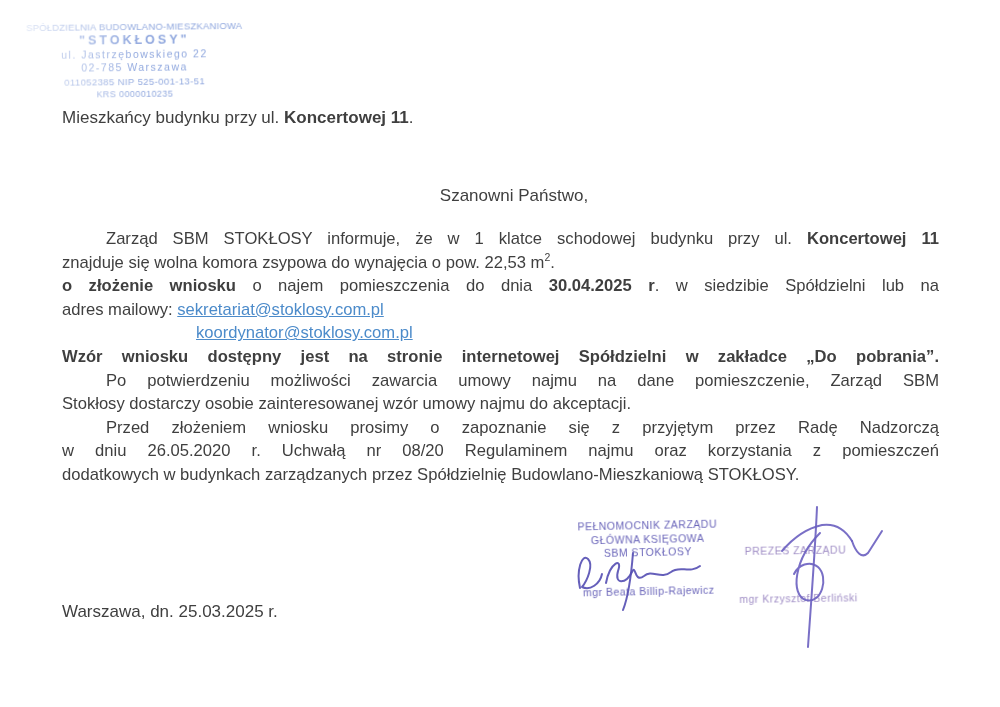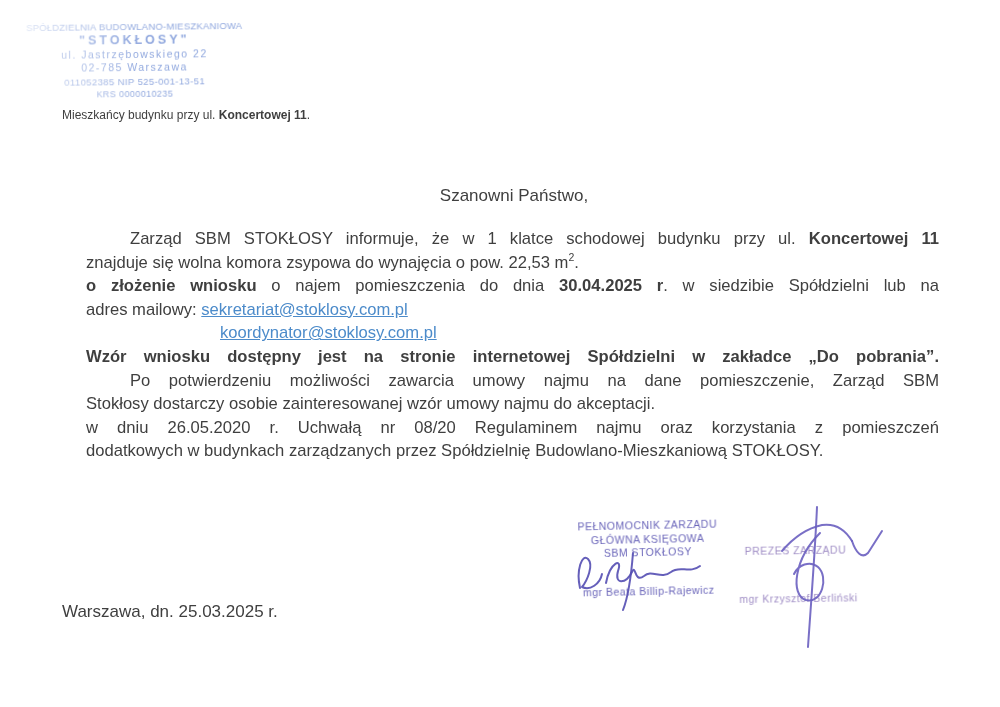--- a/index.html
+++ b/index.html
@@ -22,24 +22,24 @@
     -webkit-mask-image:linear-gradient(90deg,rgba(0,0,0,.25) 0,rgba(0,0,0,.6) 22%,rgba(0,0,0,.95) 55%);
             mask-image:linear-gradient(90deg,rgba(0,0,0,.25) 0,rgba(0,0,0,.6) 22%,rgba(0,0,0,.95) 55%);
   }
   .hstamp .s1{font-size:9.5px;letter-spacing:.2px;}
   .hstamp .s2{font-size:12.5px;font-weight:bold;letter-spacing:3px;margin-top:1px;}
   .hstamp .s3{font-size:10.5px;letter-spacing:1.5px;margin-top:1px;}
   .hstamp .s4{font-size:10.5px;letter-spacing:1.5px;}
   .hstamp .s5{font-size:9.5px;letter-spacing:.4px;margin-top:1px;}
   .hstamp .s6{font-size:9px;letter-spacing:.4px;}
   
-  .recipient{position:absolute;left:62px;top:108px;font-size:12px;}
+  .recipient{position:absolute;left:62px;top:108px;font-size:17px;}
   .salutation{position:absolute;left:0;top:186px;width:1000px;text-align:center;font-size:17px;padding-left:28px;}
   .body{position:absolute;left:62px;top:227px;width:877px;font-size:16.6px;}
-  .bl{line-height:23.6px;min-height:23.6px;text-align:left;margin-left:24px;}
+  .bl{line-height:23.6px;min-height:23.6px;text-align:left;}
   .st{text-align:justify;text-align-last:justify;}
   .ind{padding-left:44px;}
   .ind-email{padding-left:134px;}
   .run-bold{font-weight:bold;}
   .run-sup{vertical-align:super;font-size:10.5px;line-height:0;}
   .run-link{color:var(--link);text-decoration:underline;cursor:pointer;}
   .dateline{position:absolute;left:62px;top:575px;font-size:17px;margin-top:27px;}
   
   .sigL{position:absolute;left:550px;top:519px;width:196px;text-align:center;
         color:var(--stamp-left);font-size:10.5px;line-height:13.5px;letter-spacing:.5px;
@@ -75,20 +75,21 @@
 
   <div class="body">
     <div class="bl st ind"><span>Zarząd SBM STOKŁOSY informuje, że w 1 klatce schodowej budynku przy ul. </span><span class="run-bold">Koncertowej 11</span></div>
     <div class="bl"><span>znajduje się wolna komora zsypowa do wynajęcia o pow. 22,53 m</span><span class="run-sup">2</span><span>.</span></div>
     <div class="bl st"><span class="run-bold">o złożenie wniosku</span><span> o najem pomieszczenia do dnia </span><span class="run-bold">30.04.2025 r</span><span>. w siedzibie Spółdzielni lub na</span></div>
     <div class="bl"><span>adres mailowy: </span><span class="run-link">sekretariat@stoklosy.com.pl</span></div>
     <div class="bl ind-email"><span class="run-link">koordynator@stoklosy.com.pl</span></div>
     <div class="bl st"><span class="run-bold">Wzór wniosku dostępny jest na stronie internetowej Spółdzielni w zakładce „Do pobrania”.</span></div>
     <div class="bl st ind"><span>Po potwierdzeniu możliwości zawarcia umowy najmu na dane pomieszczenie, Zarząd SBM</span></div>
     <div class="bl"><span>Stokłosy dostarczy osobie zainteresowanej wzór umowy najmu do akceptacji.</span></div>
+    <div class="bl st ind"><span>Przed złożeniem wniosku prosimy o zapoznanie się z przyjętym przez Radę Nadzorczą</span></div>
     <div class="bl st"><span>w dniu 26.05.2020 r. Uchwałą nr 08/20 Regulaminem najmu oraz korzystania z pomieszczeń</span></div>
     <div class="bl"><span>dodatkowych w budynkach zarządzanych przez Spółdzielnię Budowlano-Mieszkaniową STOKŁOSY.</span></div>
   </div>
 
   <div class="sigL">
     <div>PEŁNOMOCNIK ZARZĄDU</div>
     <div>GŁÓWNA KSIĘGOWA</div>
     <div>SBM STOKŁOSY</div>
     <div class="name">mgr Beata Billip-Rajewicz</div>
   </div>

